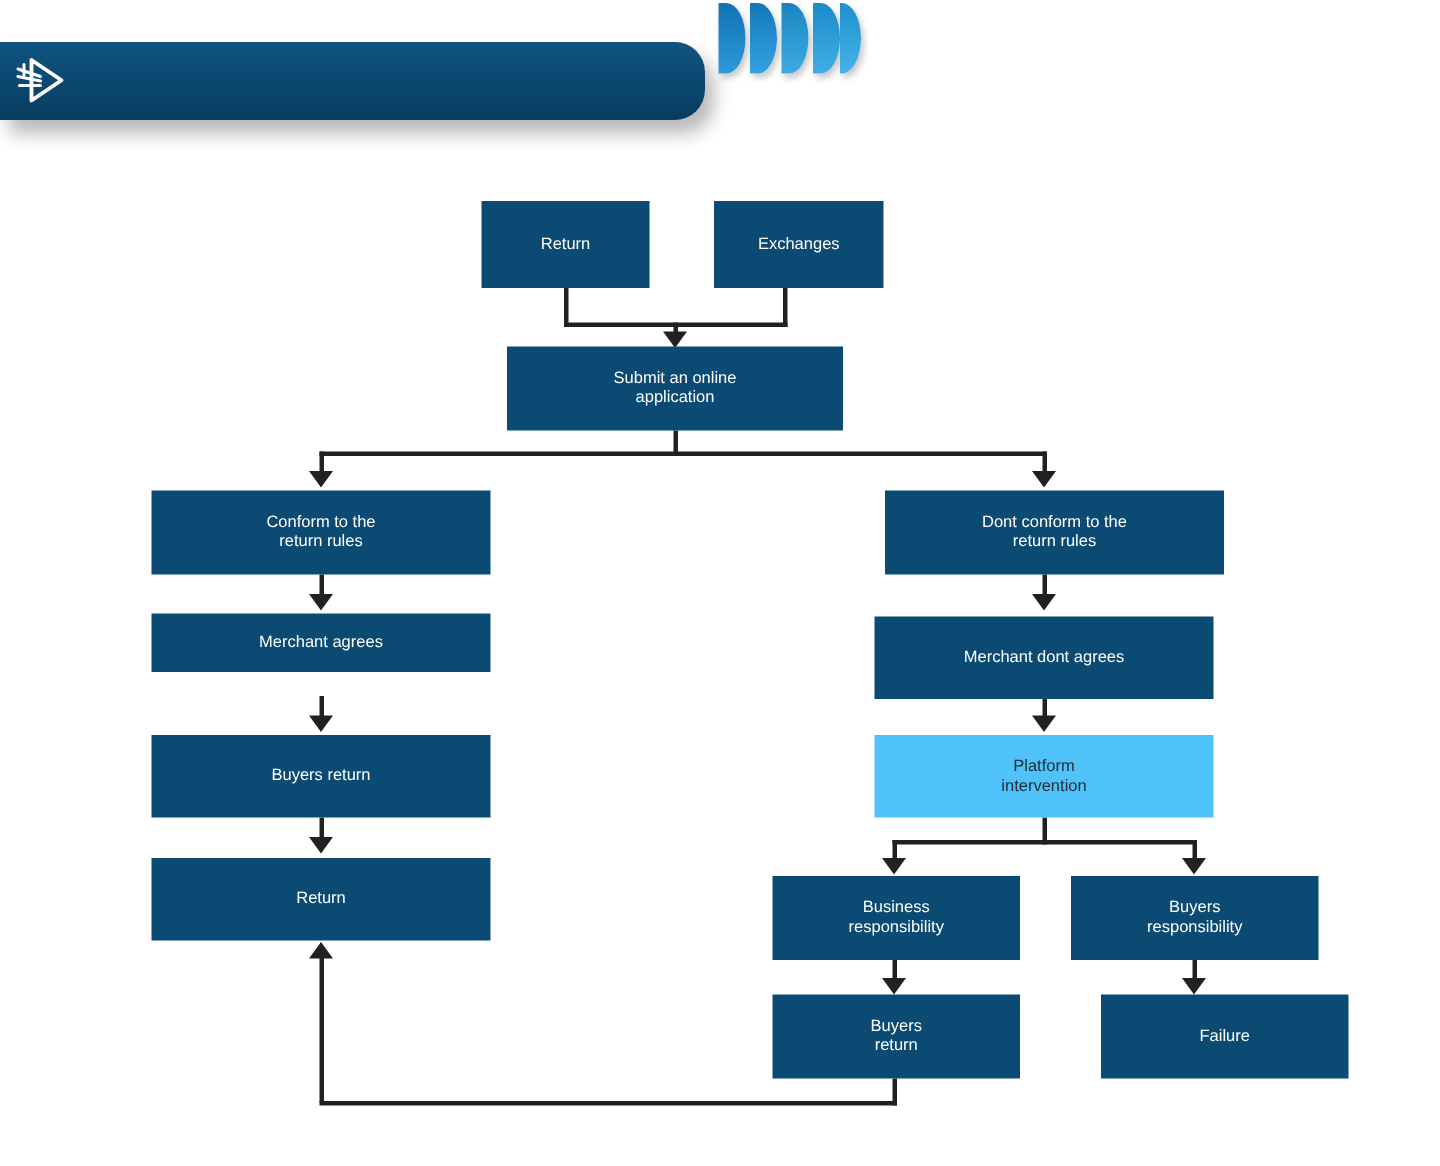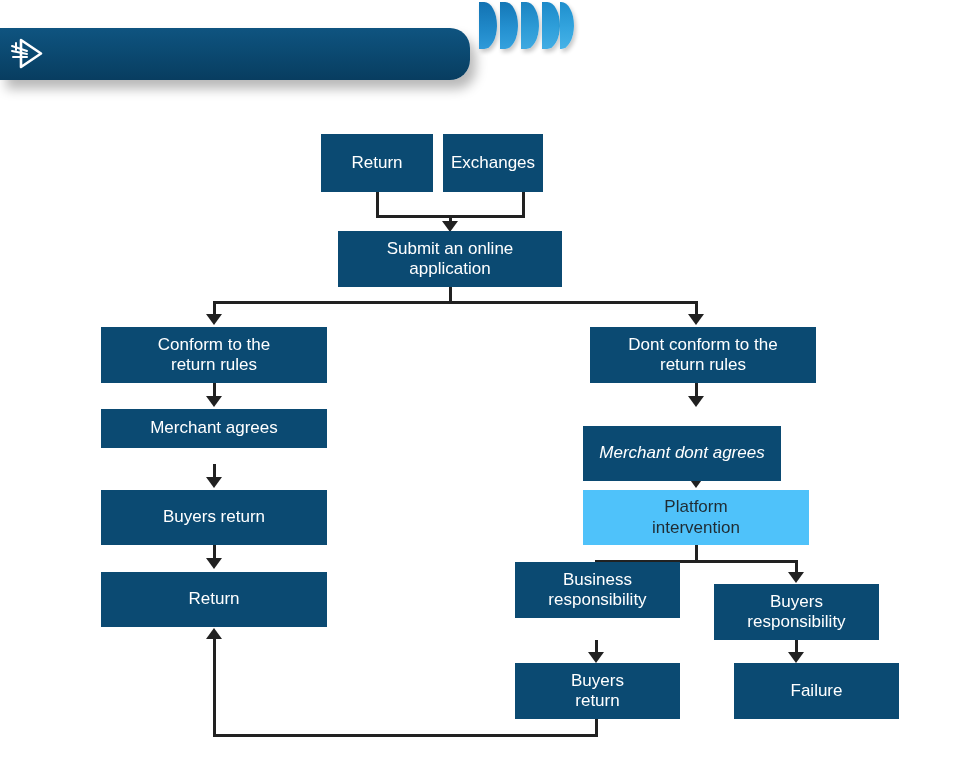--- a/index.html
+++ b/index.html
@@ -70,21 +70,21 @@
   
   .node {
     position: absolute;
     box-sizing: border-box;
     display: flex;
     align-items: center;
     justify-content: center;
     text-align: center;
     line-height: 1.18;
     color: #ffffff;
-    font-size: 17px;
+    font-size: 11px;
     background: #0b4a72;
     padding: 2px 10px;
     white-space: pre-line;
   }
   .node.light {
     background: #4fc2fa;
     color: #1f2c33;
   }
 
   
@@ -179,43 +179,43 @@
 <div class="line vline" style="left:795px; top:640px; height:14px;"></div>
 <div class="arrow-down" style="left:788px; top:652px;"></div>
 
 <div class="line vline" style="left:595px; top:719px; height:18px;"></div>
 <div class="line hline" style="left:213px; top:734px; width:385px;"></div>
 <div class="line vline" style="left:213px; top:638px; height:97px;"></div>
 <div class="arrow-up" style="left:206px; top:628px;"></div>
 
 <div class="node" style="left:321px; top:134px; width:112px; height:58px;">Return</div>
 
-<div class="node" style="left:443px; top:134px; width:100px; height:58px;">Exchanges</div>
+<div class="node" style="left:476px; top:134px; width:113px; height:58px;">Exchanges</div>
 
 <div class="node" style="left:338px; top:231px; width:224px; height:56px;">Submit an online
 application</div>
 
 <div class="node" style="left:101px; top:327px; width:226px; height:56px;">Conform to the
 return rules</div>
 
 <div class="node" style="left:101px; top:409px; width:226px; height:39px;">Merchant agrees</div>
 
 <div class="node" style="left:101px; top:490px; width:226px; height:55px;">Buyers return</div>
 
 <div class="node" style="left:101px; top:572px; width:226px; height:55px;">Return</div>
 
 <div class="node" style="left:590px; top:327px; width:226px; height:56px;">Dont conform to the
 return rules</div>
 
-<div class="node" style="left:583px; top:426px; width:198px; height:55px;font-style:italic;">Merchant dont agrees</div>
+<div class="node" style="left:583px; top:411px; width:226px; height:55px;">Merchant dont agrees</div>
 
 <div class="node light" style="left:583px; top:490px; width:226px; height:55px;">Platform
 intervention</div>
 
-<div class="node" style="left:515px; top:562px; width:165px; height:56px;">Business
+<div class="node" style="left:515px; top:584px; width:165px; height:56px;">Business
 responsibility</div>
 
 <div class="node" style="left:714px; top:584px; width:165px; height:56px;">Buyers
 responsibility</div>
 
 <div class="node" style="left:515px; top:663px; width:165px; height:56px;">Buyers
 return</div>
 
 <div class="node" style="left:734px; top:663px; width:165px; height:56px;">Failure</div>
 

